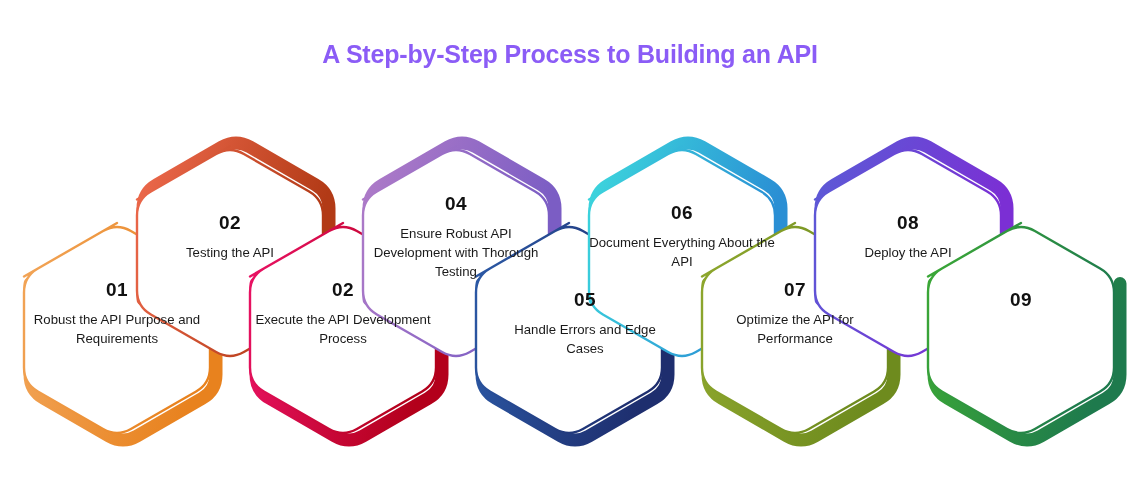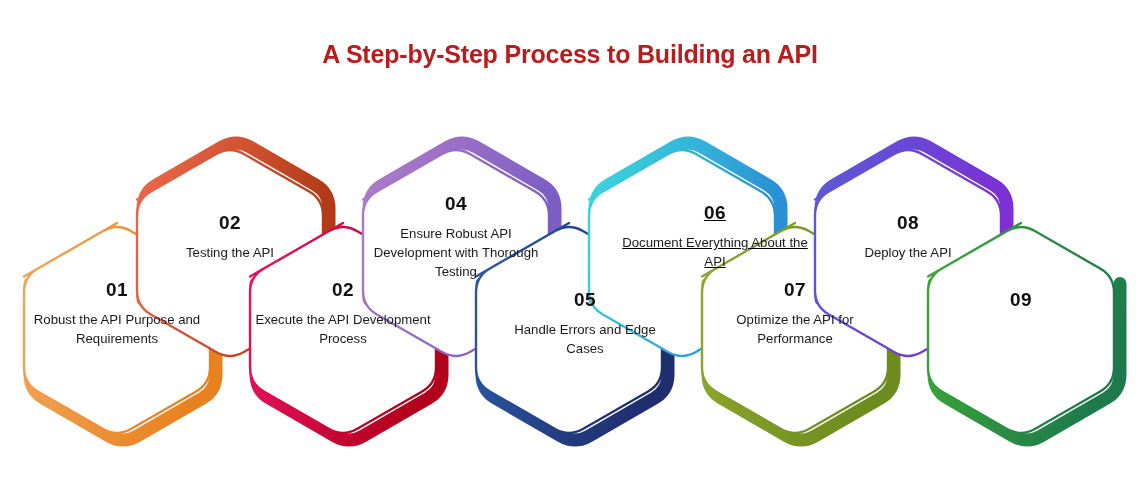--- a/index.html
+++ b/index.html
@@ -17,21 +17,21 @@
     background: #ffffff;
   }
   #title {
     position: absolute;
     top: 40px;
     left: 0;
     width: 1140px;
     text-align: center;
     font-size: 25px;
     font-weight: bold;
-    color: #b91c1c;
+    color: #8b5cf6;
     letter-spacing: -0.2px;
   }
   #stage {
     position: absolute;
     top: 0; left: 0;
     width: 1140px;
     height: 486px;
   }
   #stage svg {
     position: absolute;
@@ -172,21 +172,21 @@
           <div class="cap">Execute the API Development Process</div>
         </div>
         <div class="node up" style="left: 361px; top: 193.5px;">
           <div class="num">04</div>
           <div class="cap">Ensure Robust API Development with Thorough Testing</div>
         </div>
         <div class="node down" style="left: 474px; top: 289.5px; padding-left: 32px;">
           <div class="num">05</div>
           <div class="cap">Handle Errors and Edge Cases</div>
         </div>
-        <div class="node up" style="left: 620px; top: 203px; text-decoration: underline;">
+        <div class="node up" style="left: 587px; top: 203px;">
           <div class="num">06</div>
           <div class="cap">Document Everything About the API</div>
         </div>
         <div class="node down" style="left: 700px; top: 280px;">
           <div class="num">07</div>
           <div class="cap">Optimize the API for Performance</div>
         </div>
         <div class="node up" style="left: 813px; top: 212.5px;">
           <div class="num">08</div>
           <div class="cap">Deploy the API</div>

